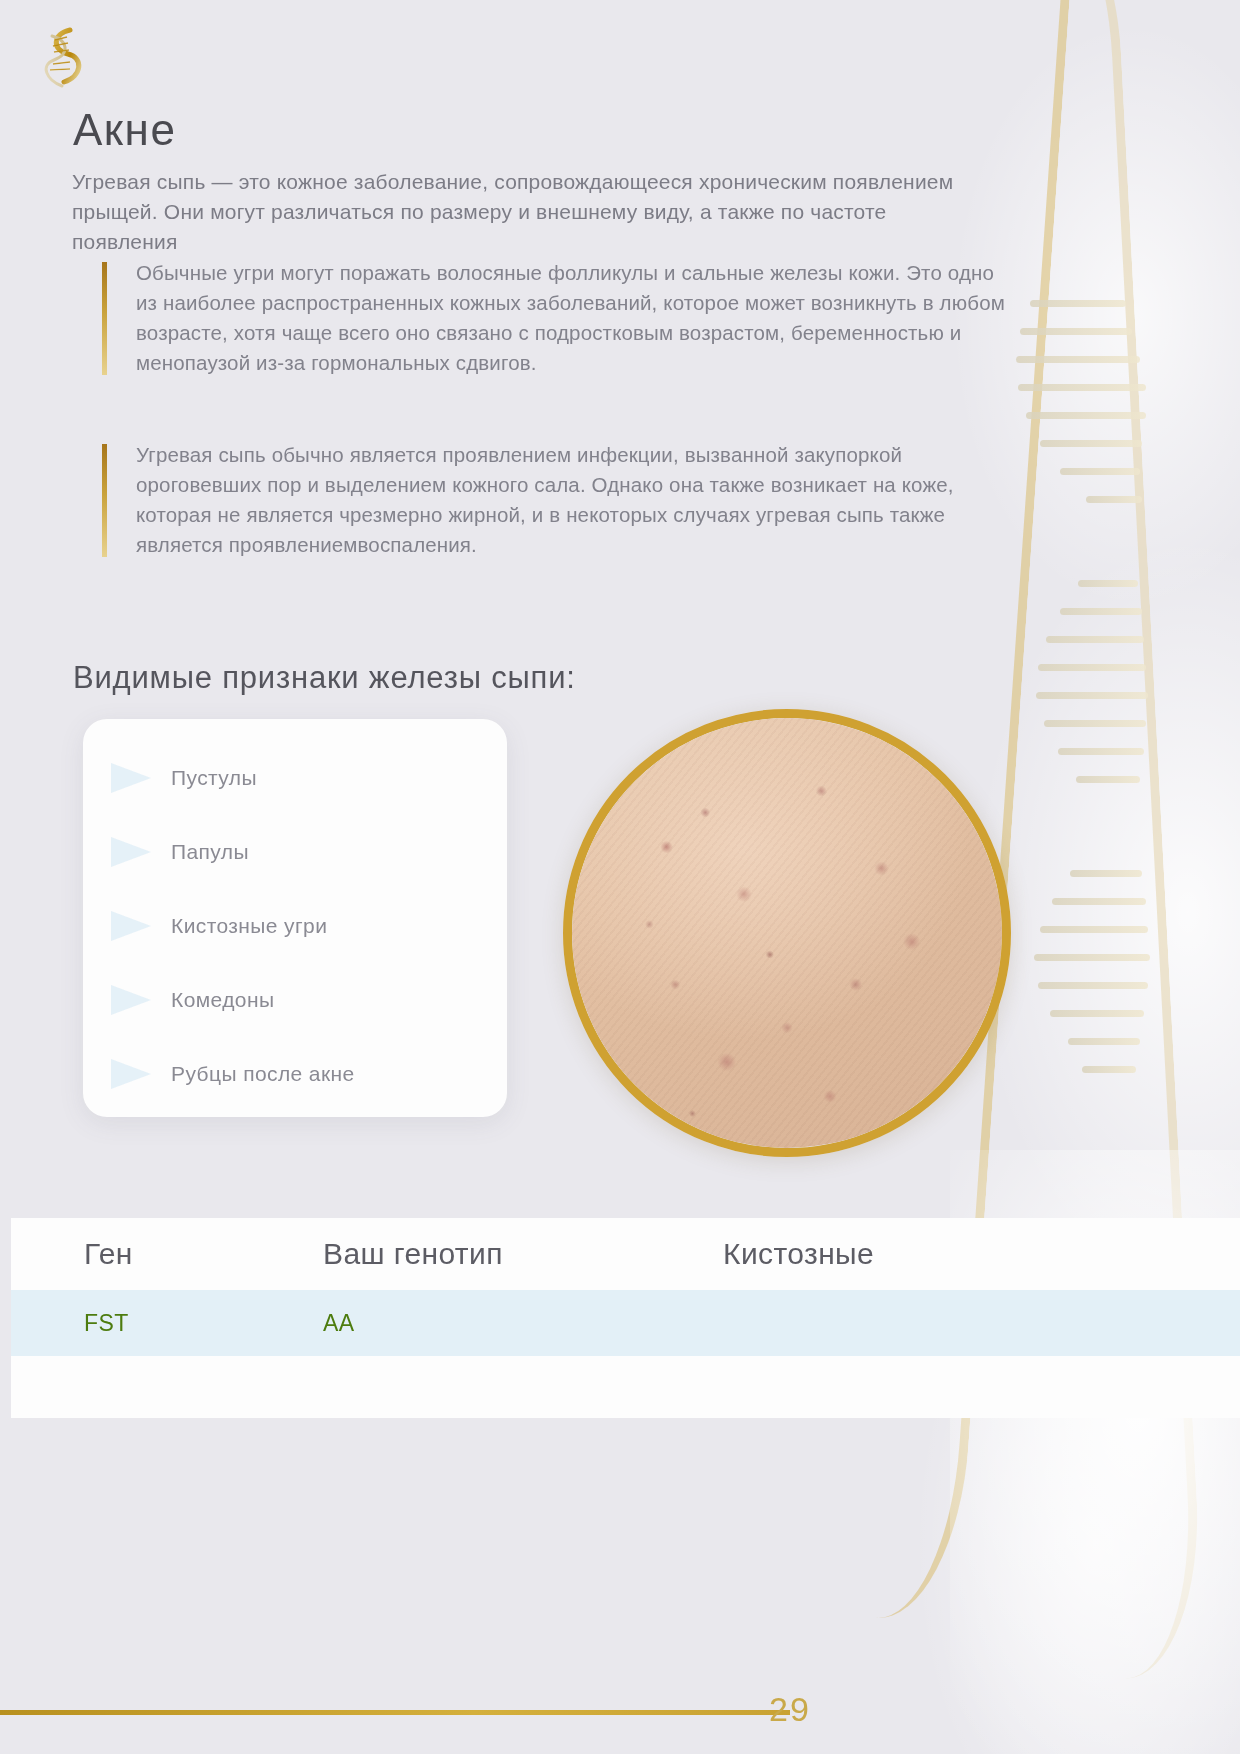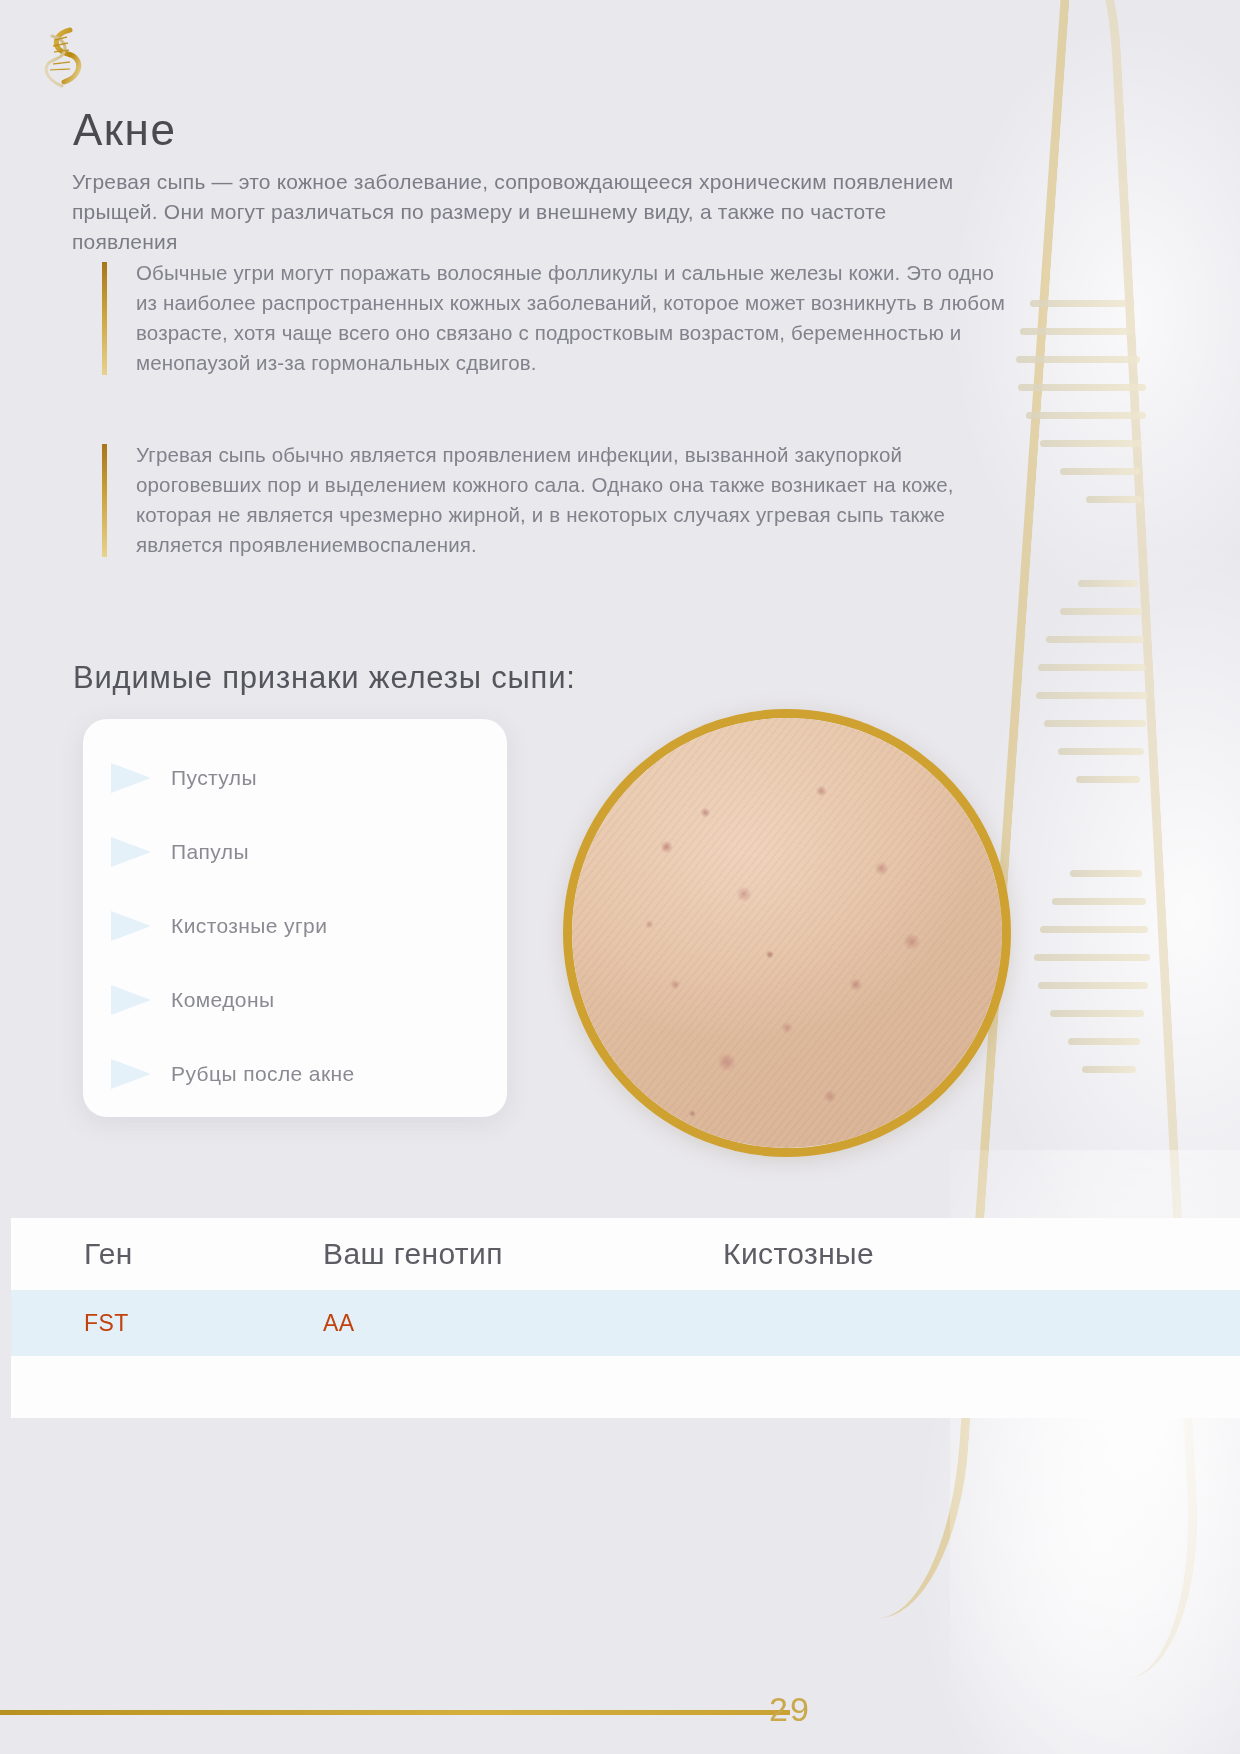--- a/index.html
+++ b/index.html
@@ -132,21 +132,21 @@
   }
   .table-row{
     height:66px;background:#e3f0f7;display:flex;align-items:center;
   }
   .table-foot{height:62px;background:#fdfdfd;}
   .cell{font-weight:300;letter-spacing:.4px;}
   .c-gene{width:312px;padding-left:73px;box-sizing:border-box;}
   .c-geno{width:400px;}
   .c-res{flex:1;}
   .table-head .cell{font-size:30px;color:#5c5c64;}
-  .table-row .cell{font-size:23px;color:#c2410c;}
+  .table-row .cell{font-size:23px;color:#4d7c0f;}
   .table-row .c-res{color:#cfc193;letter-spacing:2px;}
 
   
   .footer-rule{
     position:absolute;left:0;top:1710px;width:790px;height:5px;
     background:linear-gradient(90deg,#b8901f,#d4af3c 60%,#c9a233);
   }
   .page-number{
     position:absolute;left:735px;top:1690px;width:110px;text-align:center;
     font-size:34px;font-weight:300;color:#c9a94a;letter-spacing:2px;

